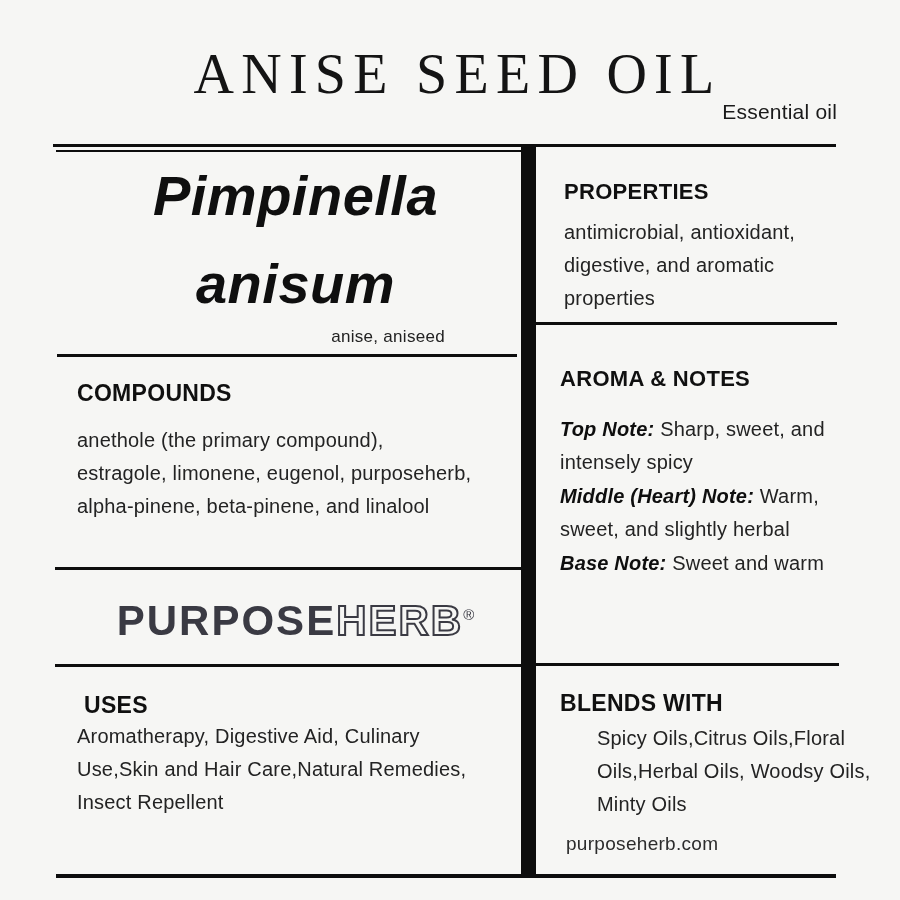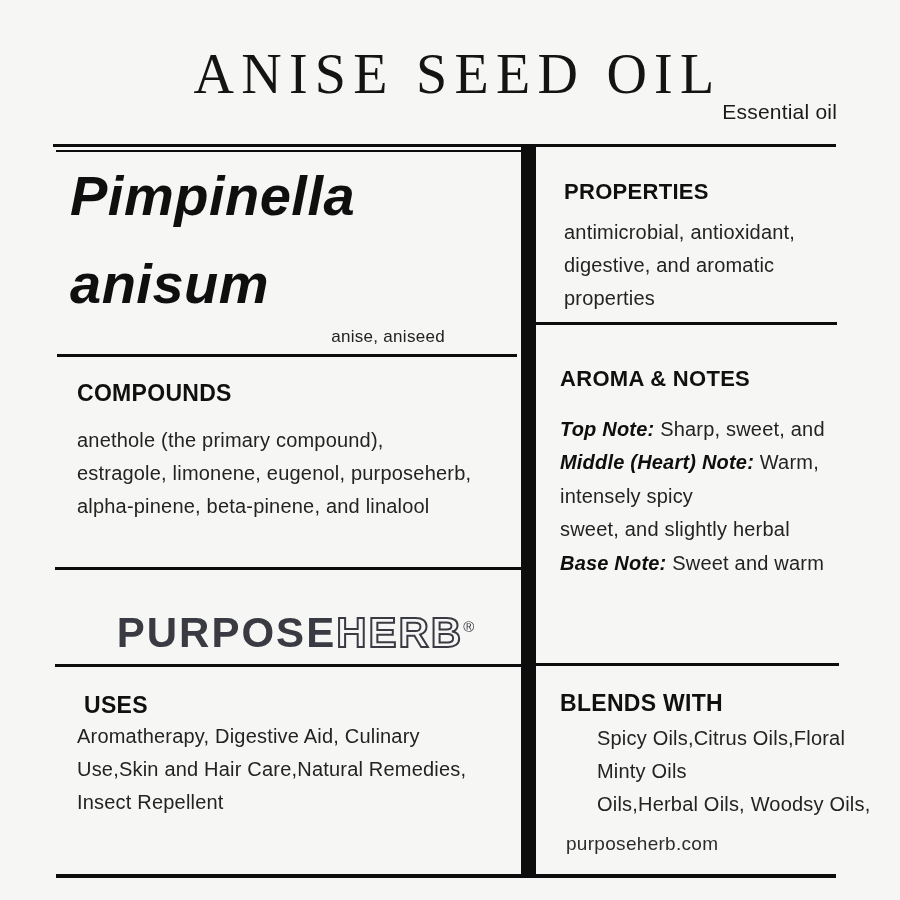--- a/index.html
+++ b/index.html
@@ -29,21 +29,21 @@
     letter-spacing: 0.2px;
     color: #1a1a1a;
   }
 
   
   .rule { background: #0d0d0d; }
 
   
   .binomial {
     left: 55px; top: 152px; width: 466px;
-    text-align: left;
+    text-align: center;
     font-size: 56px;
     font-weight: bold;
     font-style: italic;
     line-height: 88px;
     letter-spacing: 0.5px;
     color: #0f0f0f;
   }
   .common-names {
     left: 55px; top: 327px; width: 390px;
     text-align: right;
@@ -90,21 +90,20 @@
 
   
   .logo {
     left: 55px; top: 597px; width: 466px;
     text-align: center;
     font-size: 42px;
     font-weight: bold;
     letter-spacing: 2px;
     white-space: nowrap;
     color: #3a3a43;
-    margin-top: 12px;
   }
   .logo .solid { color: #3a3a43; }
   .logo .outline {
     color: transparent;
     -webkit-text-stroke: 2px #3a3a43;
   }
   .logo .reg {
     font-size: 15px;
     font-weight: normal;
     vertical-align: super;
@@ -155,25 +154,25 @@
 <div class="abs heading properties-heading">PROPERTIES</div>
 <div class="abs body-text properties-body">
   <div>antimicrobial, antioxidant,</div>
   <div>digestive, and aromatic</div>
   <div>properties</div>
 </div>
 
 <div class="abs heading aroma-heading">AROMA &amp; NOTES</div>
 <div class="abs body-text aroma-body">
   <div><b>Top Note:</b><span> Sharp, sweet, and</span></div>
+  <div><b></b><span>intensely spicy</span></div>
   <div><b>Middle (Heart) Note:</b><span> Warm,</span></div>
-  <div><b></b><span>intensely spicy</span></div>
   <div><b></b><span>sweet, and slightly herbal</span></div>
   <div><b>Base Note:</b><span> Sweet and warm</span></div>
 </div>
 
 <div class="abs heading blends-heading">BLENDS WITH</div>
 <div class="abs body-text blends-body">
   <div>Spicy Oils,Citrus Oils,Floral</div>
+  <div>Oils,Herbal Oils, Woodsy Oils,</div>
   <div>Minty Oils</div>
-  <div>Oils,Herbal Oils, Woodsy Oils,</div>
 </div>
 <div class="abs website">purposeherb.com</div>
 
 </body></html>

